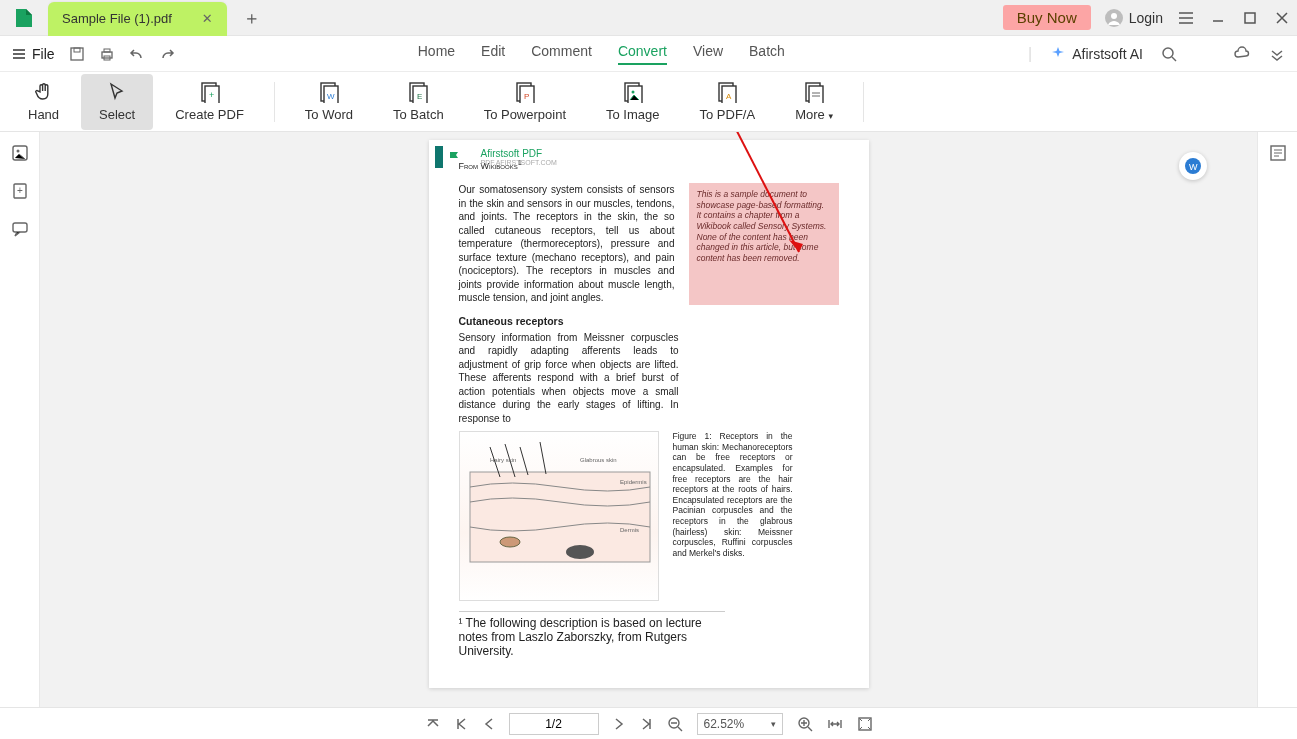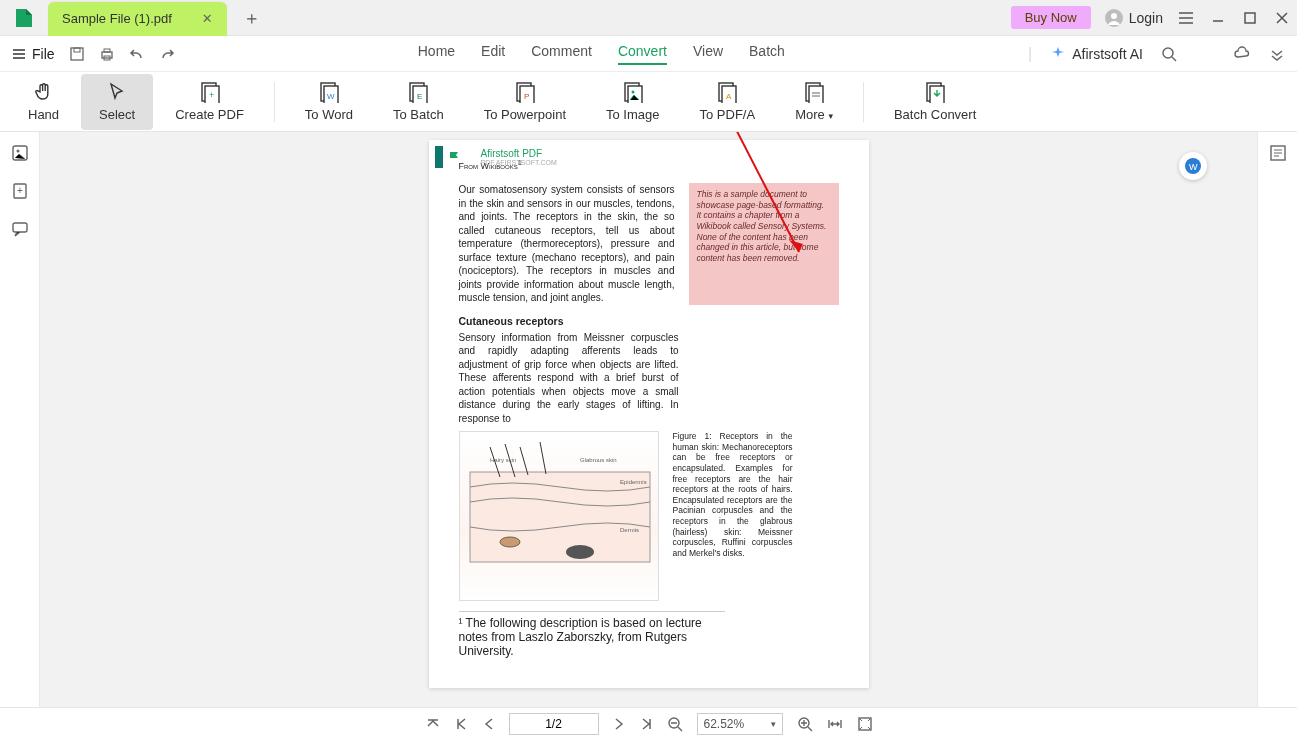--- a/index.html
+++ b/index.html
@@ -3,21 +3,21 @@
 <meta charset="utf-8">
 <style>
 * { box-sizing: border-box; margin: 0; padding: 0; font-family: -apple-system, "Segoe UI", Arial, sans-serif; }
 body { width: 1297px; height: 739px; background: #f4f4f4; overflow: hidden; position: relative; }
 .titlebar { height: 36px; background: #f0f0f0; display: flex; align-items: center; padding: 0 6px; border-bottom: 1px solid #e5e5e5; }
 .logo { width: 24px; height: 24px; margin: 0 12px 0 6px; }
 .tab { background: #bef264; border-radius: 6px 6px 0 0; height: 34px; display: flex; align-items: center; padding: 0 14px; margin-top: 2px; min-width: 170px; font-size: 13px; color: #333; box-shadow: 0 -1px 2px rgba(0,0,0,.04); }
 .tab .close { margin-left: 30px; color: #666; cursor: pointer; }
 .newtab { margin-left: 16px; font-size: 18px; color: #555; cursor: pointer; }
 .tb-right { margin-left: auto; display: flex; align-items: center; gap: 14px; }
-.buy-now { background: #f0abfc; color: #5b4000; padding: 4px 14px; border-radius: 3px; font-size: 13px; cursor: pointer; }
+.buy-now { background: #fca5a5; color: #5b4000; padding: 4px 14px; border-radius: 3px; font-size: 15px; cursor: pointer; }
 .login { display: flex; align-items: center; gap: 6px; font-size: 14px; color: #333; cursor: pointer; }
 .winbtn { width: 18px; height: 18px; color: #555; cursor: pointer; display:flex; align-items:center; justify-content:center; }
 
 .menubar { height: 36px; background: #fff; display: flex; align-items: center; padding: 0 12px; border-bottom: 1px solid #ececec; }
 .file-btn { display: flex; align-items: center; gap: 6px; font-size: 14px; color: #222; cursor: pointer; margin-right: 14px; }
 .qat { display: flex; gap: 14px; color: #555; align-items:center; }
 .qat svg { cursor:pointer; }
 .menu-center { margin-left: auto; margin-right: auto; display: flex; gap: 26px; }
 .menu-item { font-size: 14px; color: #555; cursor: pointer; padding-bottom: 4px; }
 .menu-item.active { color: #1aa260; border-bottom: 2px solid #1aa260; }
@@ -221,28 +221,20 @@
   </div>
   <div class="tool">
     <svg width="22" height="22">
         <rect x="3" y="2" width="14" height="18" fill="none" stroke="#333" stroke-width="1.4"></rect>
         <rect x="6" y="5" width="14" height="18" fill="#fff" stroke="#333" stroke-width="1.4"></rect>
         <path stroke="#666" d="M9 12h8M9 15h8"></path>
       </svg>
     <span><span>More</span> <span style="font-size:9px">▾</span></span>
   </div>
   <div class="tool-sep"></div>
-  <div class="tool">
-    <svg width="22" height="22">
-        <rect x="3" y="2" width="14" height="18" fill="none" stroke="#333" stroke-width="1.4"></rect>
-        <rect x="6" y="5" width="14" height="18" fill="#fff" stroke="#333" stroke-width="1.4"></rect>
-        <path stroke="#1aa260" stroke-width="1.4" fill="none" d="M10 12l3 3 3-3m-3 3V9"></path>
-      </svg>
-    <span>Batch Convert</span>
-  </div>
 </div>
 
 <div class="workspace">
   <div class="side-left">
     <svg width="18" height="18">
         <rect x="2" y="2" width="14" height="14" fill="none" stroke="#666" stroke-width="1.4" rx="2"></rect>
         <circle cx="7" cy="7" r="1.5" fill="#666"></circle>
         <path stroke="#666" d="M4 14l4-4 6 5"></path>
       </svg>
     <svg width="18" height="18">

